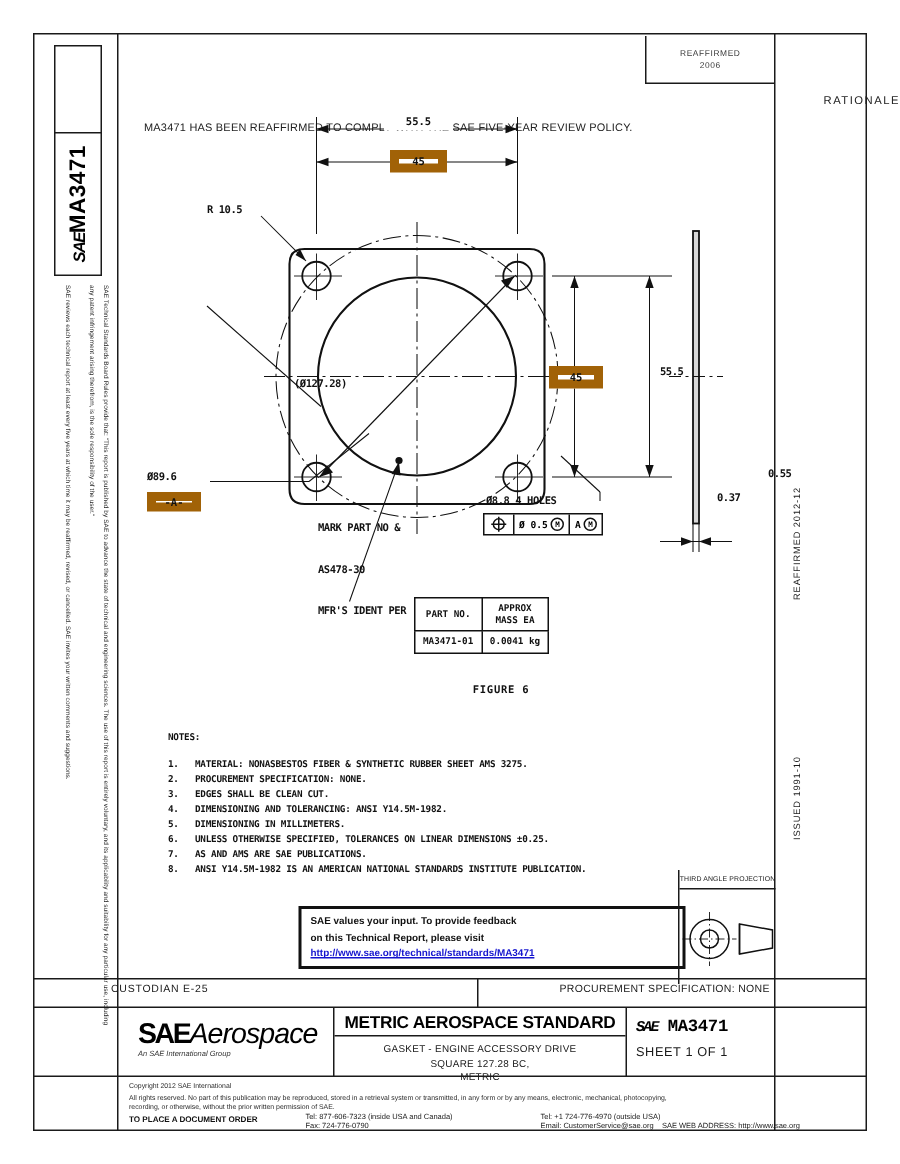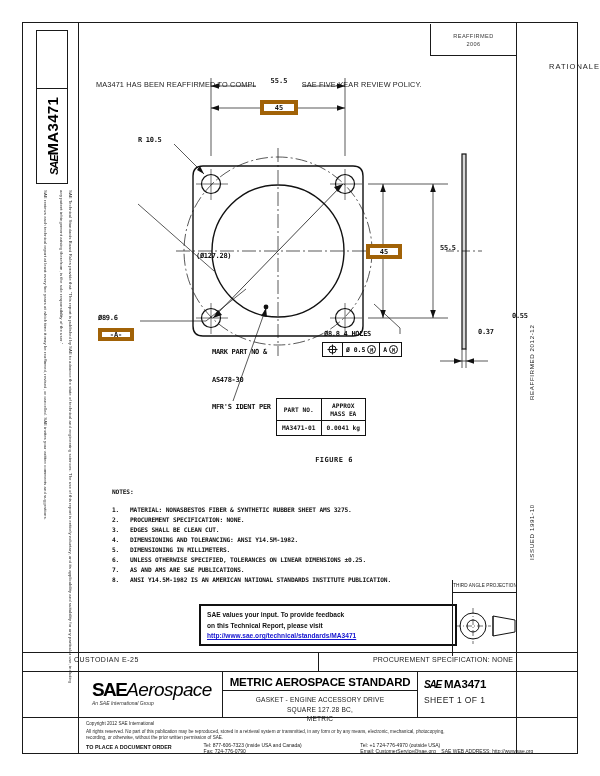--- a/index.html
+++ b/index.html
@@ -136,21 +136,21 @@
     font-family: "DejaVu Sans Mono", monospace;
     font-size: 7px;
     font-weight: bold;
     color: #111;
     white-space: nowrap;
     letter-spacing: -0.3px;
   }
 
   .dimbox {
     position: absolute;
-    border: 4px solid #a16207;
+    border: 6px solid #a16207;
     background: #fff;
     font-family: "DejaVu Sans Mono", monospace;
     font-size: 7px; font-weight: bold;
     display: flex; align-items: center; justify-content: center;
     color: #111;
   }
 
   
   .parttable {
     position: absolute;
@@ -280,21 +280,21 @@
     padding-bottom: 2px;
   }
   .tb-center .subtitle {
     font-size: 6.6px; line-height: 9.5px; margin-top: 4px; color: #1a1a1a;
     letter-spacing: 0.2px;
   }
   .tb-right {
     position: absolute; left: 424px; top: 678px;
   }
   .tb-right .docno {
-    font-size: 11.5px; font-weight: bold; letter-spacing: -0.2px;
+    font-size: 11.5px; font-weight: bold; letter-spacing: -0.2px; font-family: Liberation Mono, monospace;
   }
   .tb-right .docno .saelogo {
     font-size: 10px; font-weight: bold; font-style: italic; letter-spacing: -1.2px;
   }
   .tb-right .sheet {
     font-size: 8.5px; letter-spacing: 0.4px; margin-top: 5px; color: #1a1a1a;
   }
 
   
   .footer {

